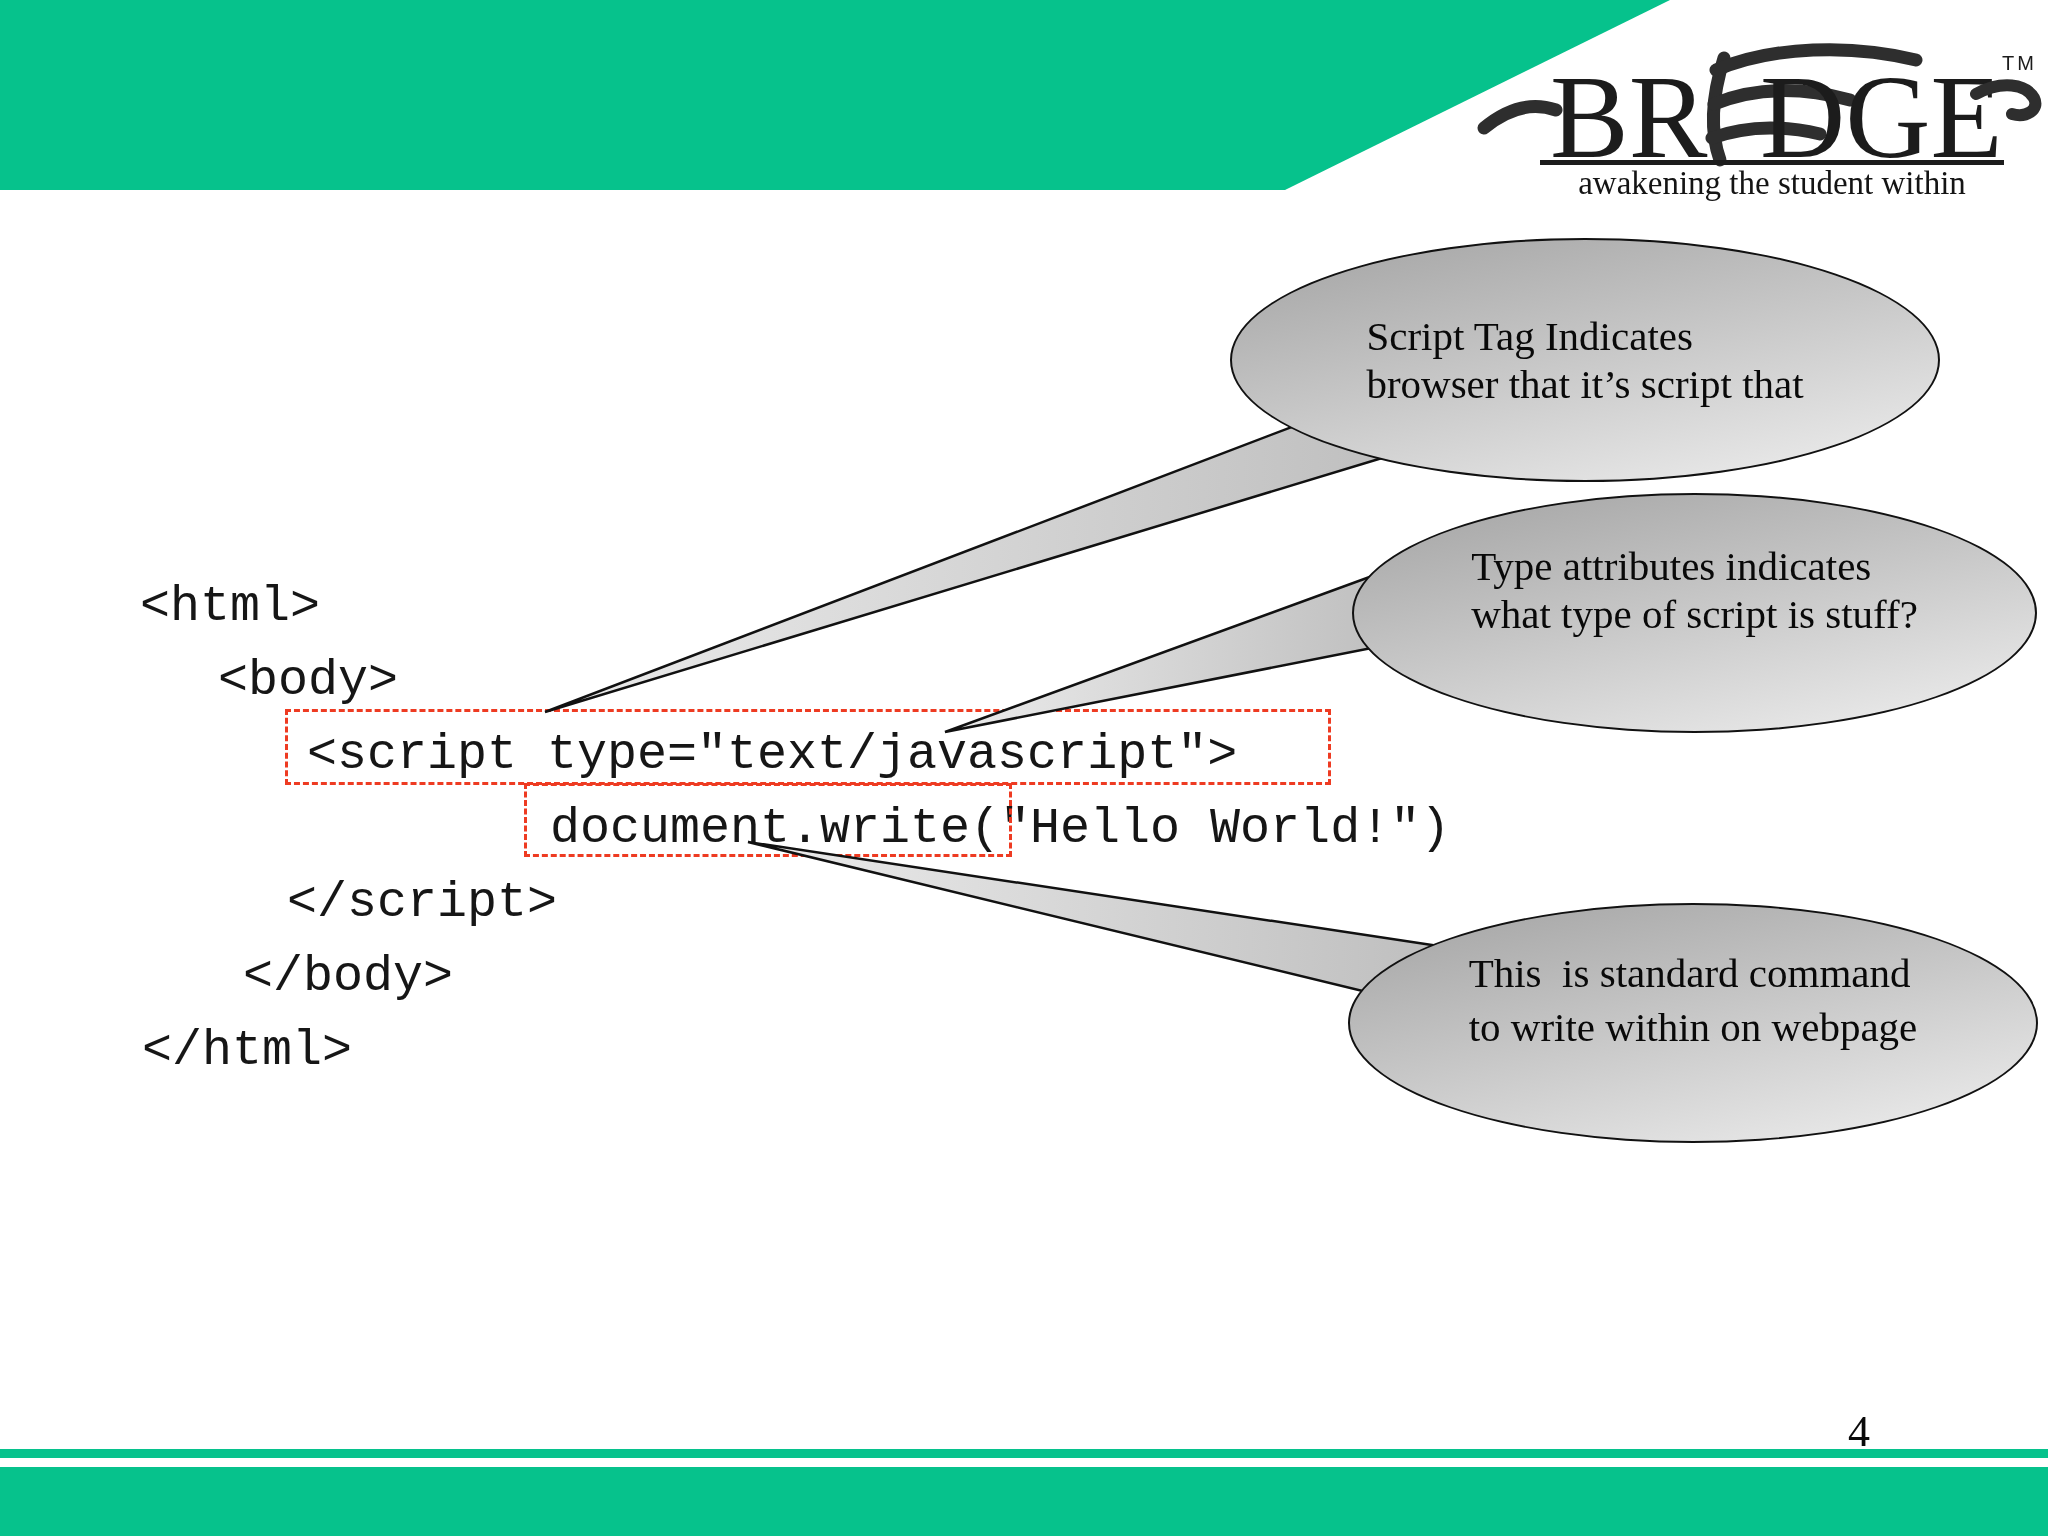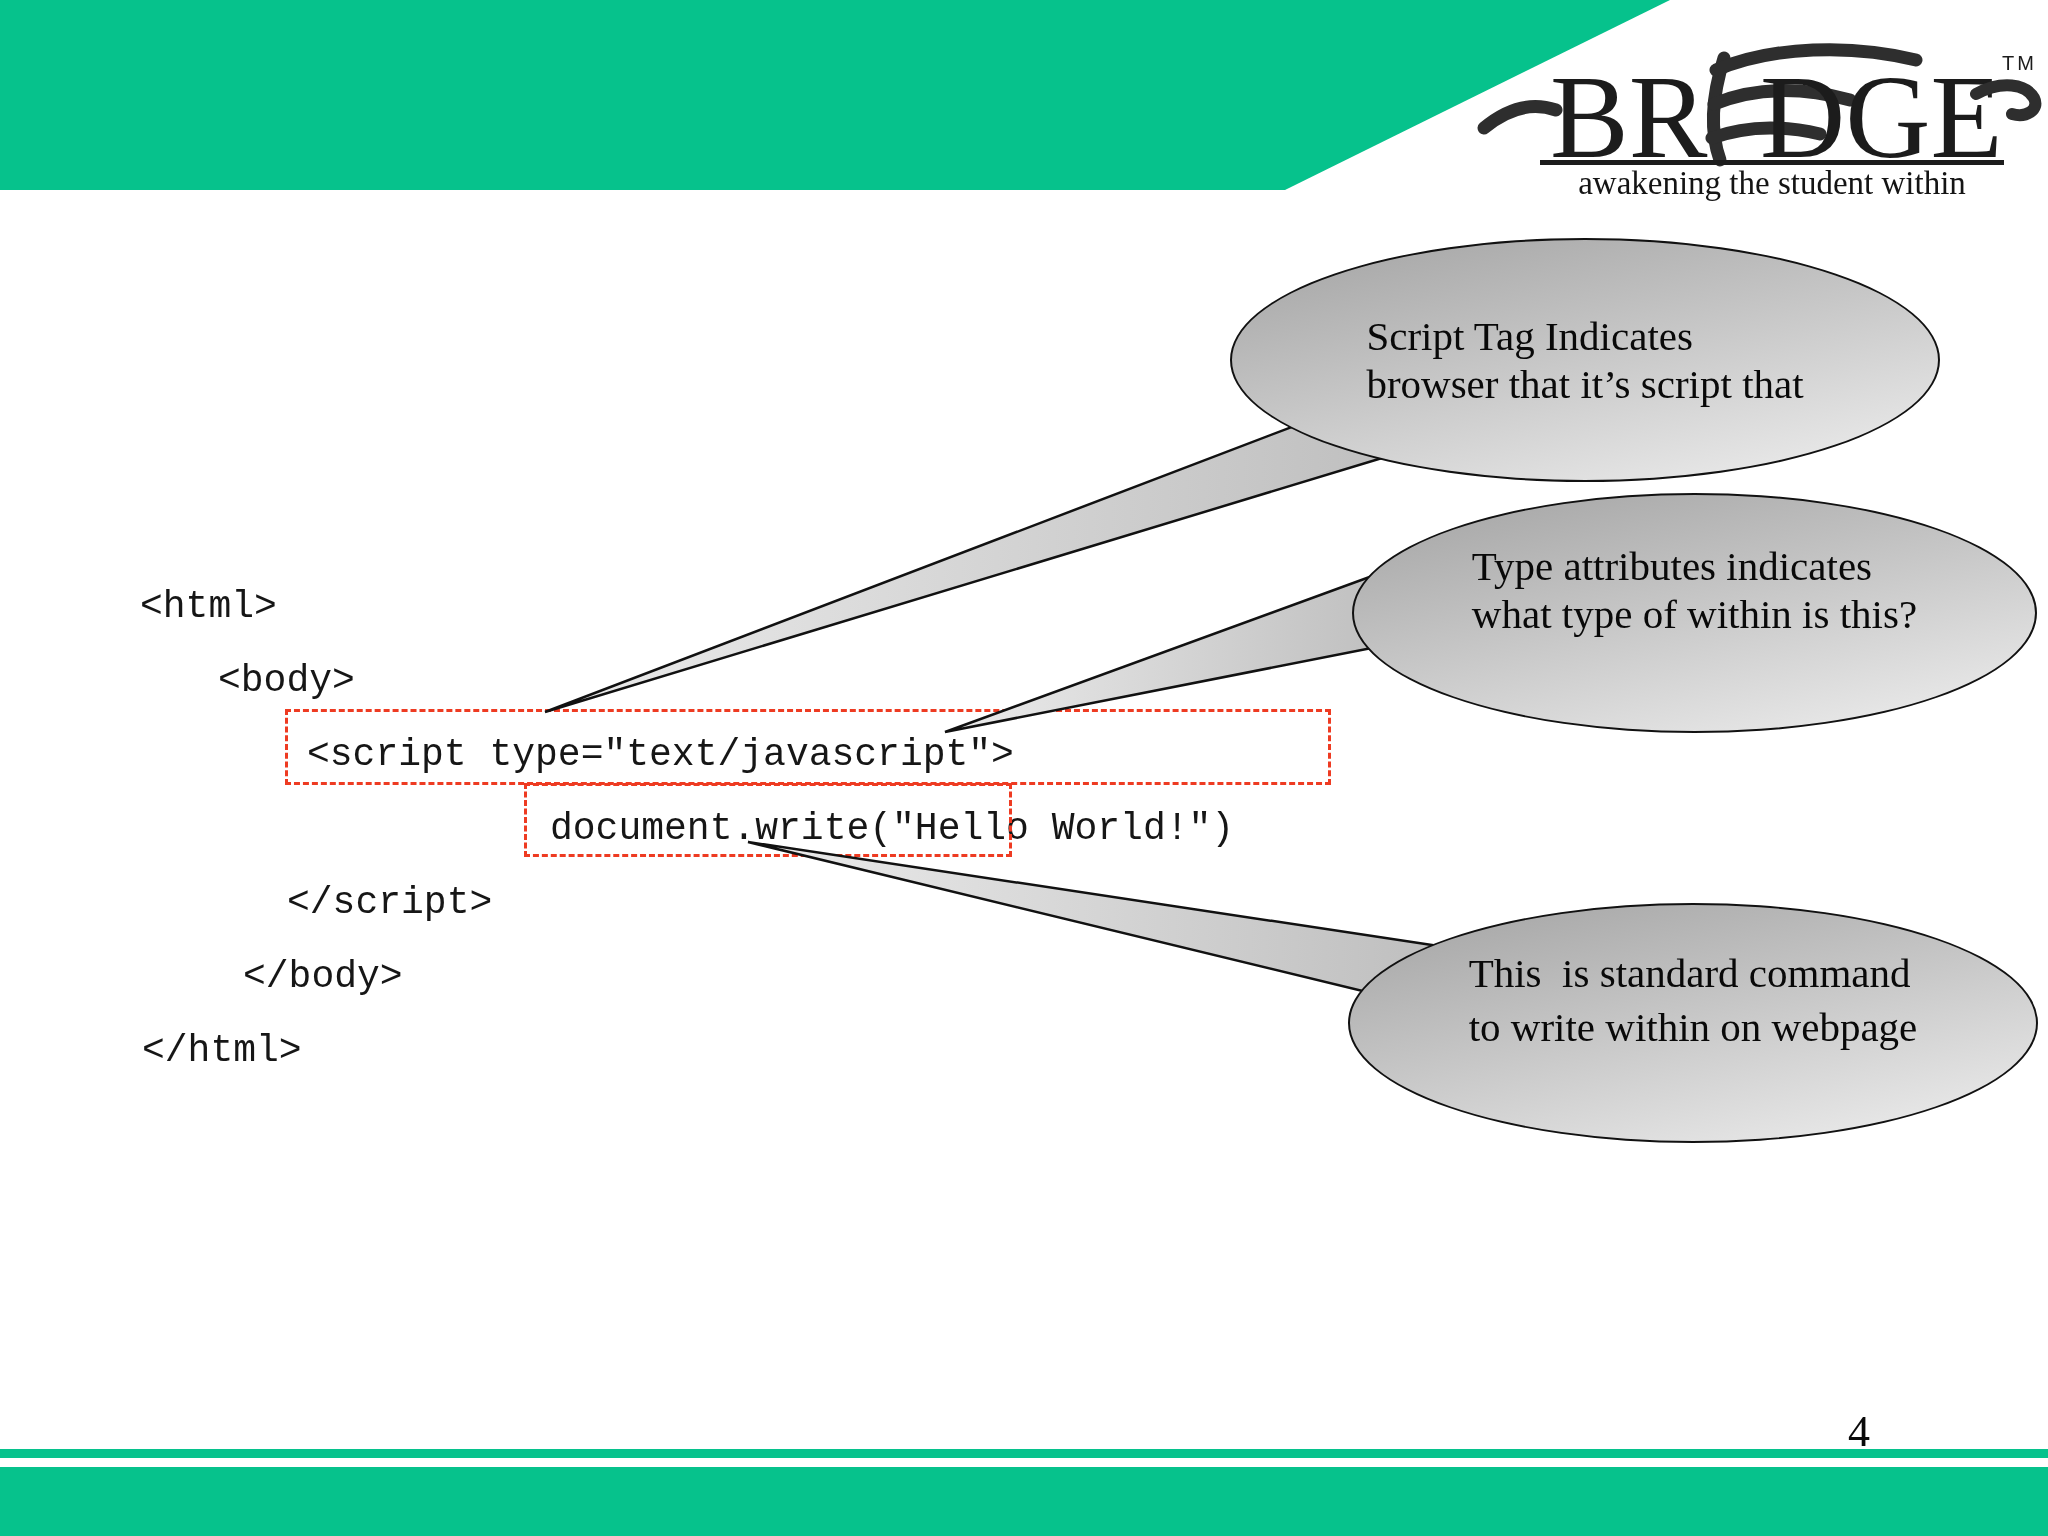--- a/index.html
+++ b/index.html
@@ -16,21 +16,21 @@
   .title{
     position:absolute;left:276px;top:34px;
     font-family:"Liberation Serif",serif;font-size:118px;line-height:1.0;
     color:#0a0a0a;letter-spacing:1px;white-space:nowrap;
   }
   
   .logo{position:absolute;left:1470px;top:36px;width:580px;height:175px;}
   
   .code-line{
     position:absolute;font-family:"Liberation Mono",monospace;
-    font-size:38px;line-height:58px;color:#161616;white-space:pre;
+    font-size:50px;line-height:58px;color:#161616;white-space:pre;
   }
   #cl0{left:140px;top:578px}
   #cl1{left:218px;top:652px}
   #cl2{left:307px;top:726px}
   #cl3{left:550px;top:800px}
   #cl4{left:287px;top:874px}
   #cl5{left:243px;top:948px}
   #cl6{left:142px;top:1022px}
   .dashbox{
     position:absolute;border:3px dashed #ee3b22;background:transparent;
@@ -122,21 +122,21 @@
   <div class="bubble" id="b1">
     <div class="bl-wrap">
       <div class="bl">Script Tag Indicates</div>
       <div class="bl">browser that it’s script that</div>
     </div>
   </div>
 
   <div class="bubble" id="b2">
     <div class="bl-wrap">
       <div class="bl">Type attributes indicates</div>
-      <div class="bl">what type of within is this?</div>
+      <div class="bl">what type of script is stuff?</div>
     </div>
   </div>
 
   <div class="bubble" id="b3">
     <div class="bl-wrap">
       <div class="bl">This  is standard command</div>
       <div class="bl">to write within on webpage</div>
     </div>
   </div>
 

